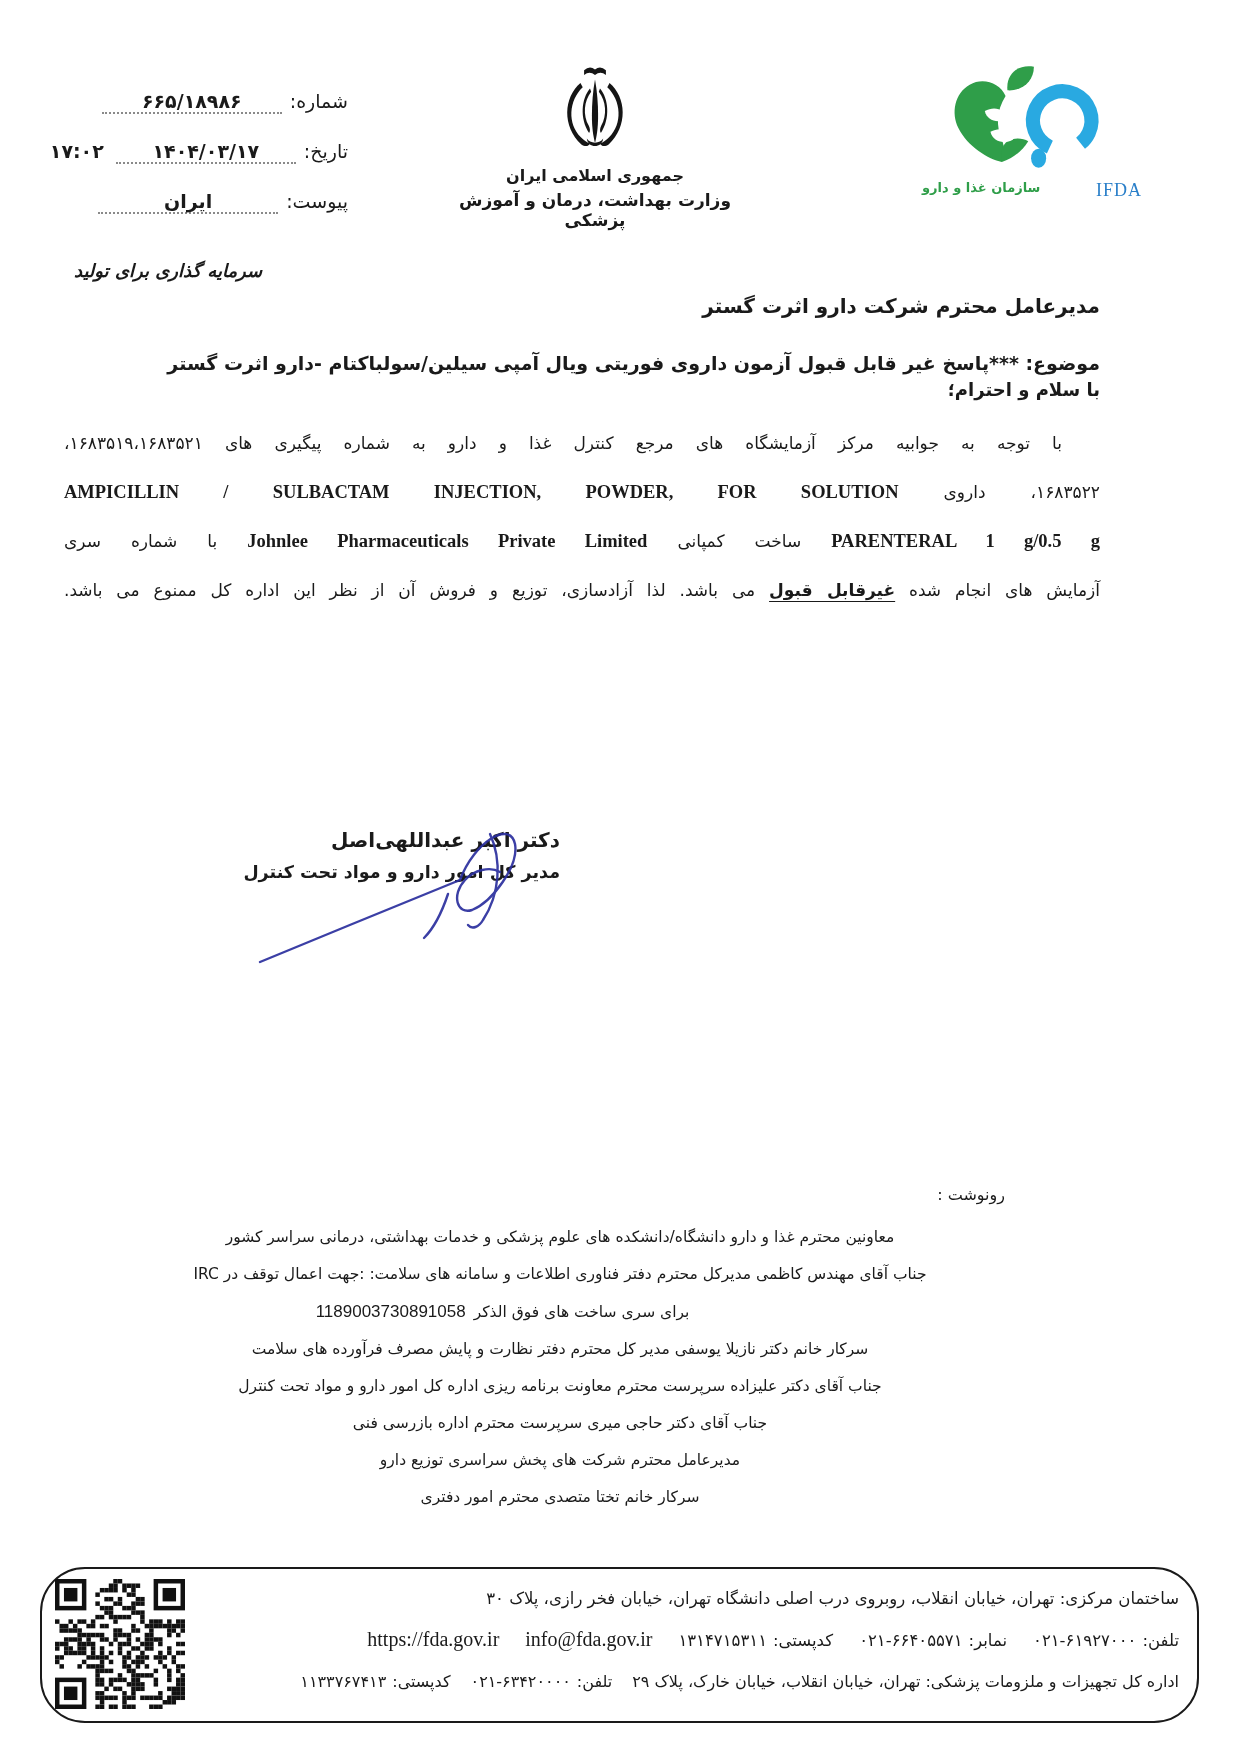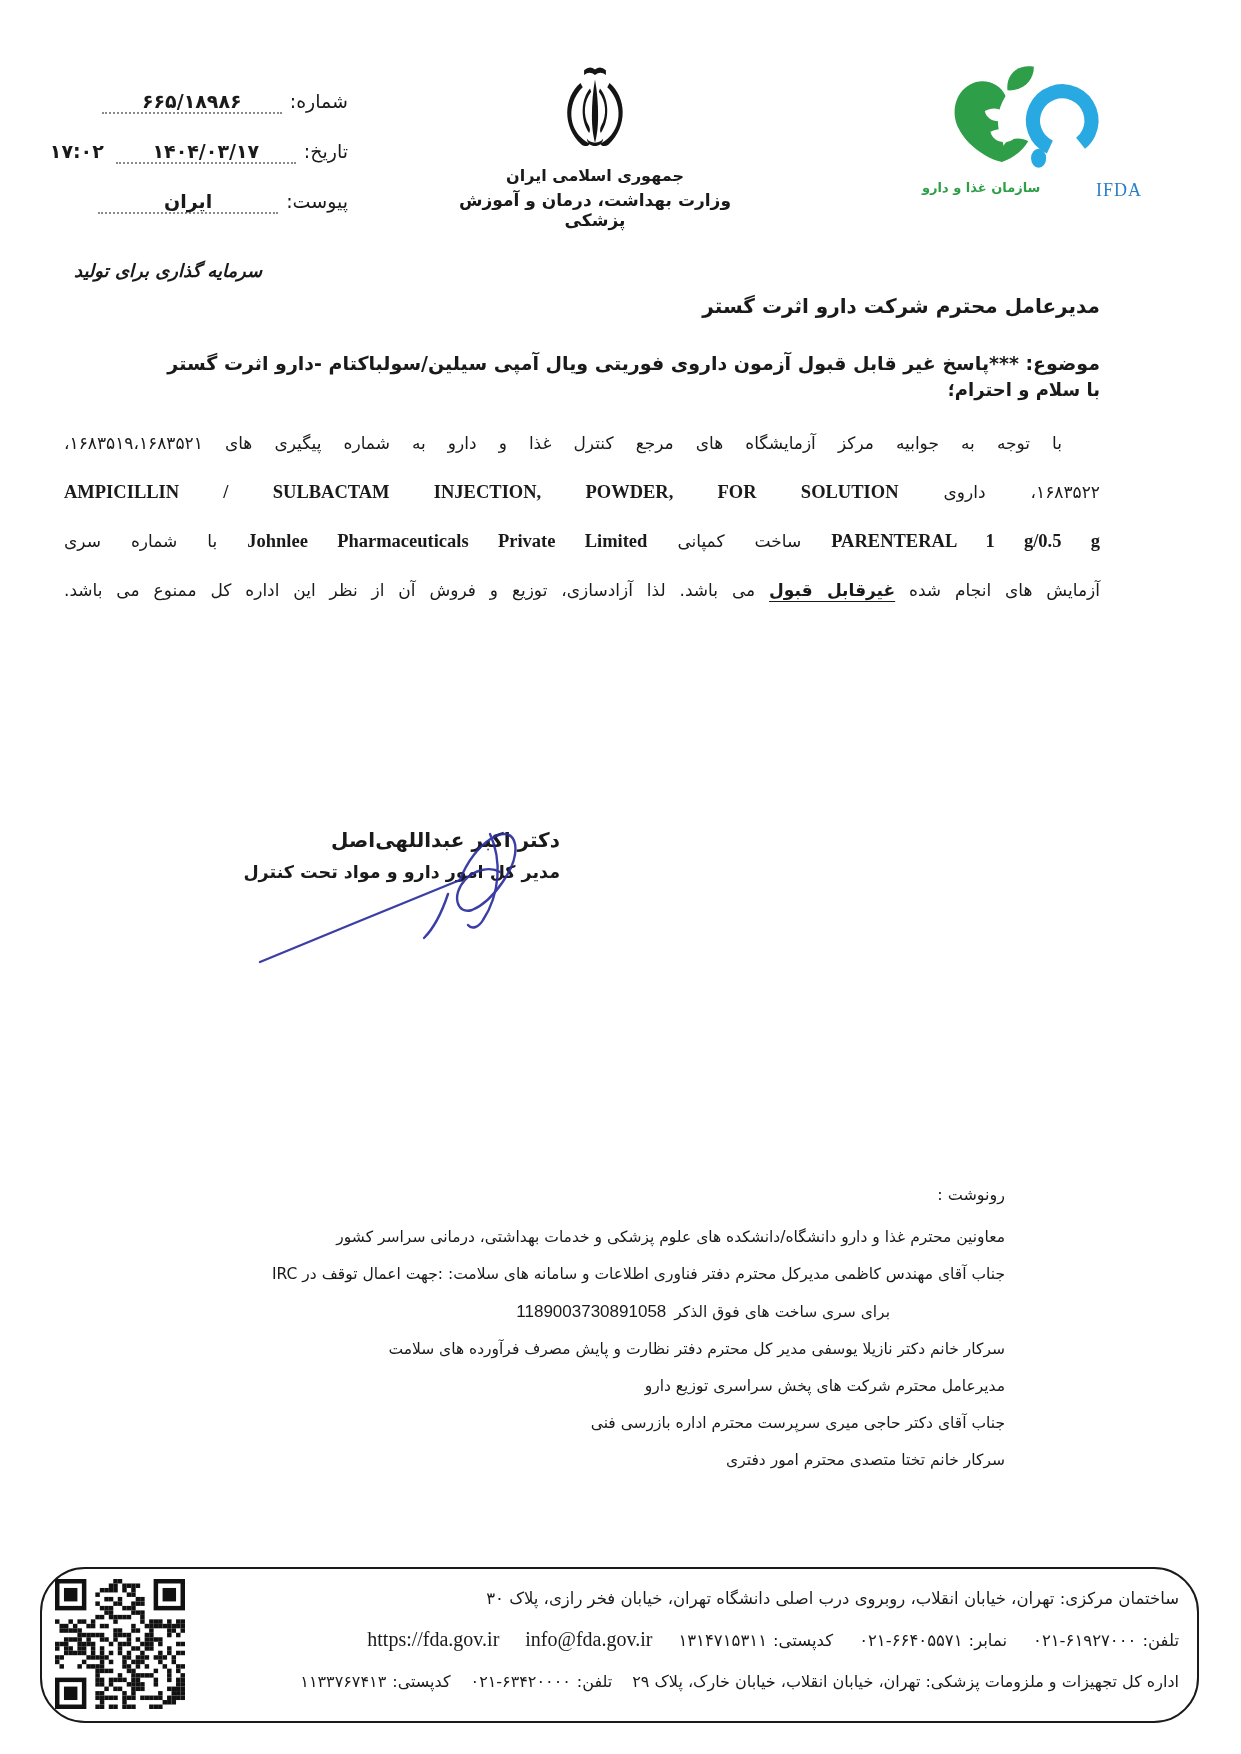--- a/index.html
+++ b/index.html
@@ -42,21 +42,21 @@
 
   
   .sig-block{position:absolute;left:235px;top:828px;width:325px;direction:rtl;text-align:right;}
   .sig-name{font-size:20px;font-weight:bold;}
   .sig-title{font-size:17.5px;font-weight:bold;margin-top:10px;}
   .sig-ink{position:absolute;left:252px;top:816px;width:335px;height:160px;pointer-events:none;}
 
   
   .cc{position:absolute;right:236px;width:890px;top:1183px;direction:rtl;}
   .cc-heading{font-size:16px;line-height:24px;}
-  .cc-list{margin-top:12px;}
+  .cc-list{margin-top:12px;text-align:center;}
   .cc-item{font-size:15.5px;line-height:37px;}
   .cc-number{font-family:"Liberation Sans",sans-serif;font-size:17px;margin-right:8px;}
 
   
   .footer-box{position:absolute;left:40px;right:42px;top:1567px;height:152px;
               border:2px solid #1a1a1a;border-radius:45px;}
   .qr{position:absolute;left:13px;top:10px;width:130px;height:130px;}
   .footer-text{position:absolute;right:18px;left:175px;top:12px;direction:rtl;}
   .f-line1{font-size:16.5px;text-align:right;line-height:36px;}
   .f-line2{display:flex;direction:rtl;gap:26px;align-items:baseline;line-height:44px;font-size:16.5px;}
@@ -143,22 +143,23 @@
     </g>
   </svg>
 
   <div class="cc">
     <div class="cc-heading">رونوشت :</div>
     <div class="cc-list">
         <div class="cc-item"><span>معاونین محترم غذا و دارو دانشگاه/دانشکده های علوم پزشکی و خدمات بهداشتی، درمانی سراسر کشور</span></div>
         <div class="cc-item"><span>جناب آقای مهندس کاظمی مدیرکل محترم دفتر فناوری اطلاعات و سامانه های سلامت: :جهت اعمال توقف در IRC</span></div>
         <div class="cc-item" style="padding-right: 115px;"><span>برای سری ساخت های فوق الذکر</span><span dir="ltr" class="cc-number">1189003730891058</span></div>
         <div class="cc-item"><span>سرکار خانم دکتر نازیلا یوسفی مدیر کل محترم دفتر نظارت و پایش مصرف فرآورده های سلامت</span></div>
+        <div class="cc-item"><span>جناب آقای دکتر علیزاده سرپرست محترم معاونت برنامه ریزی اداره کل امور دارو و مواد تحت کنترل</span></div>
+        <div class="cc-item"><span>جناب آقای دکتر حاجی میری سرپرست محترم اداره بازرسی فنی</span></div>
         <div class="cc-item"><span>مدیرعامل محترم شرکت های پخش سراسری توزیع دارو</span></div>
-        <div class="cc-item"><span>جناب آقای دکتر حاجی میری سرپرست محترم اداره بازرسی فنی</span></div>
         <div class="cc-item"><span>سرکار خانم تختا متصدی محترم امور دفتری</span></div>
       </div>
   </div>
 
   <div class="footer-box">
     <svg class="qr" id="qr-svg" viewBox="0 0 127.60000000000001 127.60000000000001">
         <rect x="57.2" y="0.0" width="4.4" height="4.4" fill="#111"></rect>
         <rect x="61.6" y="0.0" width="4.4" height="4.4" fill="#111"></rect>
         <rect x="52.8" y="4.4" width="4.4" height="4.4" fill="#111"></rect>
         <rect x="57.2" y="4.4" width="4.4" height="4.4" fill="#111"></rect>

